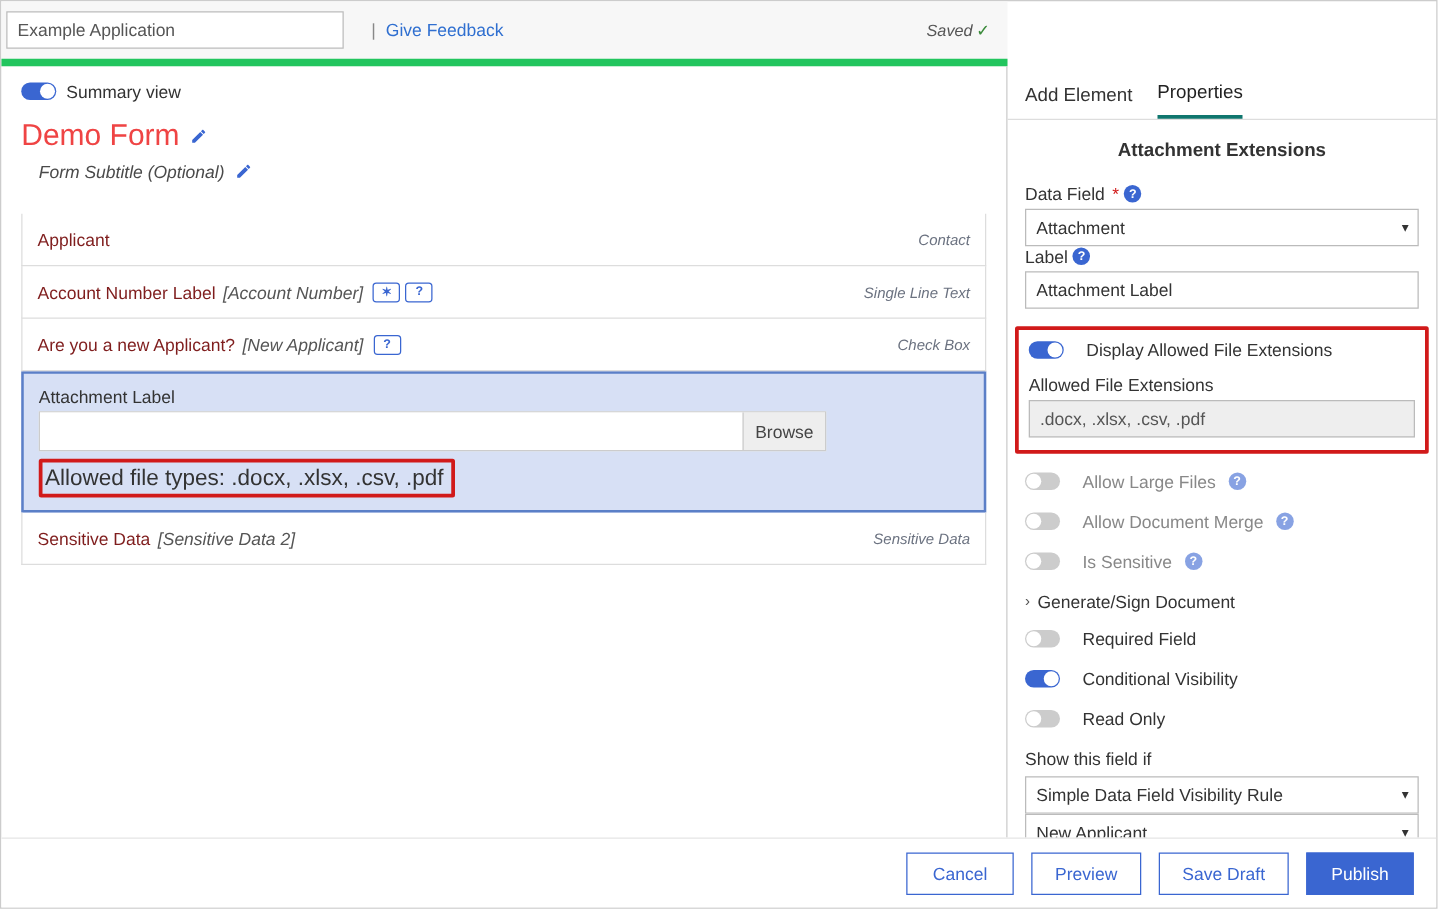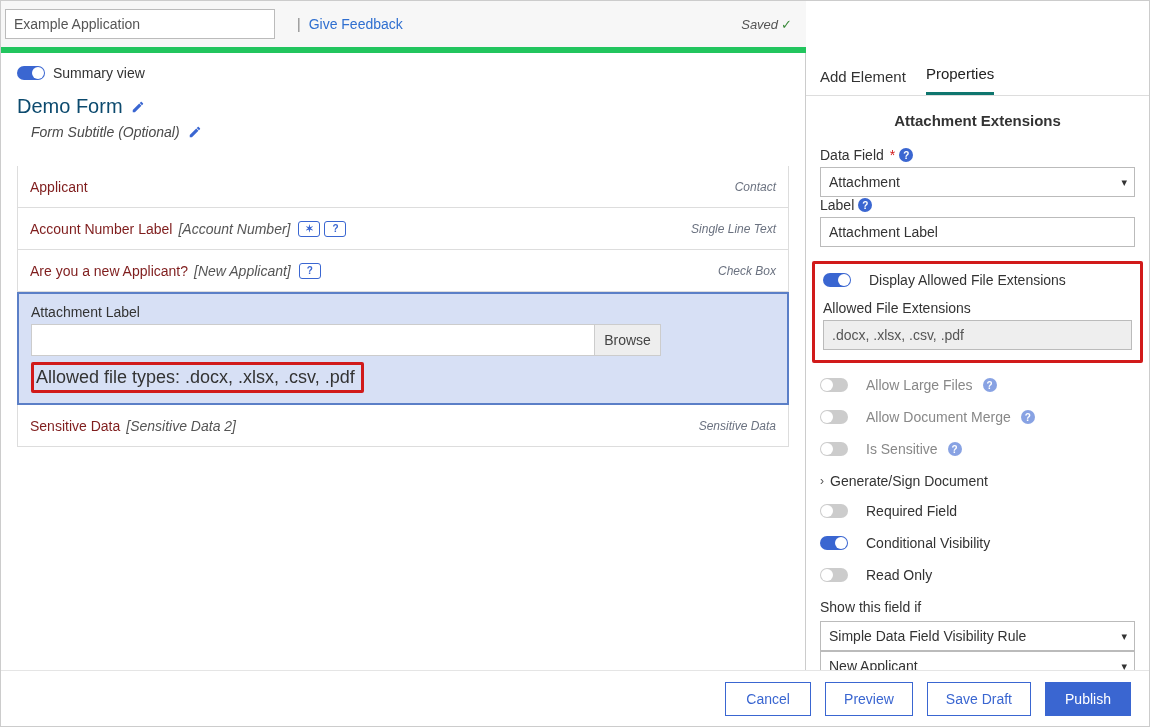--- a/index.html
+++ b/index.html
@@ -21,21 +21,21 @@
 
   
   .summary-toggle-row { display: flex; align-items: center; margin: 0 0 14px 0; }
   .toggle { width: 28px; height: 14px; border-radius: 8px; position: relative; margin-right: 8px; cursor: pointer; }
   .toggle.on { background: #3a66d1; }
   .toggle.off { background: #ccc; }
   .toggle .knob { position: absolute; width: 12px; height: 12px; background: #fff; border-radius: 50%; top: 1px; }
   .toggle.on .knob { right: 1px; }
   .toggle.off .knob { left: 1px; }
 
-  .form-title { font-size: 20px; font-weight: 400; color: #0c4a6e; display: flex; align-items: center; gap: 8px; margin-bottom: 6px; }
+  .form-title { font-size: 24px; font-weight: 400; color: #ef4444; display: flex; align-items: center; gap: 8px; margin-bottom: 6px; }
   .pencil { width: 14px; height: 14px; cursor: pointer; }
   .form-subtitle { font-style: italic; color: #4a4a4a; margin-left: 14px; margin-bottom: 26px; display: flex; align-items: center; gap: 8px; }
 
   .field-row { border: 1px solid #ddd; border-top: none; padding: 10px 12px; display: flex; align-items: center; font-size: 14px; position: relative; min-height: 42px; }
   .field-row:first-of-type { border-top: 1px solid #ddd; }
   .field-label { color: #7f1d1d; }
   .field-bracket { color: #555; font-style: italic; margin-left: 6px; }
   .row-icons { margin-left: 8px; display: flex; gap: 4px; }
   .mini-icon { width: 22px; height: 16px; border: 1.3px solid #3a66d1; border-radius: 3px; display: flex; align-items: center; justify-content: center; color: #3a66d1; font-size: 10px; font-weight: bold; }
   .field-type { margin-left: auto; font-style: italic; color: #6b7280; font-size: 12px; }

